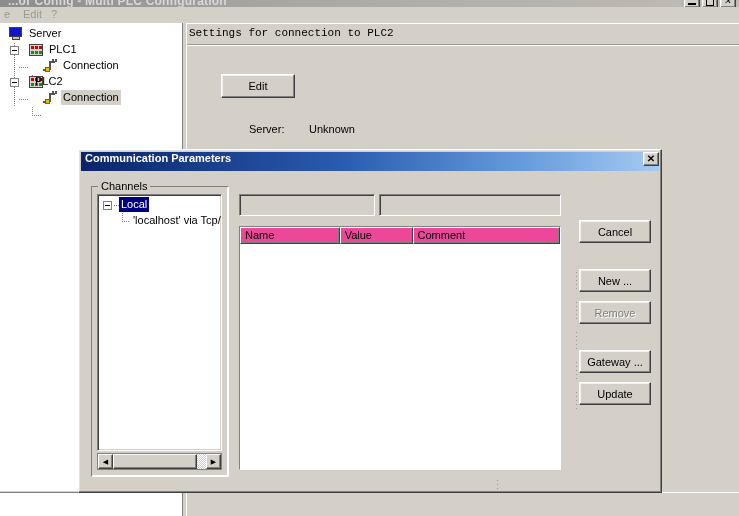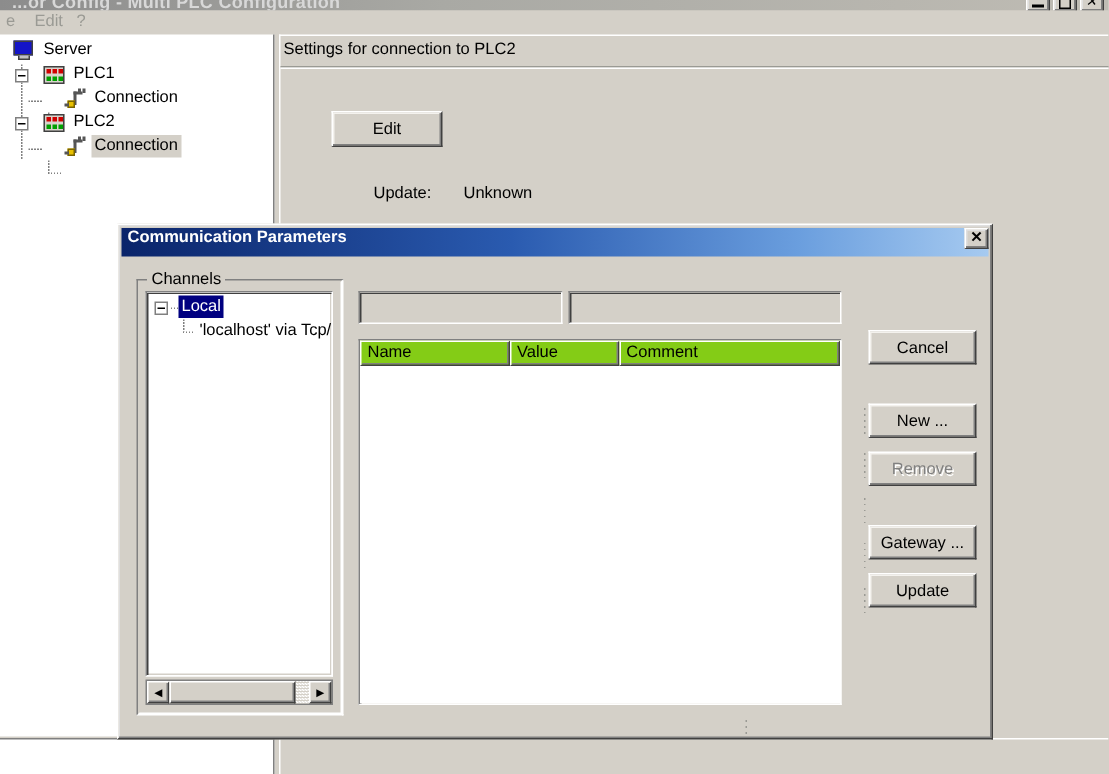--- a/index.html
+++ b/index.html
@@ -123,21 +123,21 @@
     position: absolute; left: 1px; top: 10px; width: 3px; height: 2px; background: #555;
   }
 
   
   .settings-panel {
     position: absolute; left: 186px; top: 23px; width: 553px; height: 468px;
     background: #d4d0c8;
     border-left: 1px solid #ffffff; border-top: 1px solid #ffffff;
   }
   .settings-caption {
-    position: absolute; left: 2px; top: 3px; font-size: 11px; white-space: nowrap;
+    position: absolute; left: 2px; top: 3px; font-size: 11px; white-space: nowrap; font-family: Liberation Mono, monospace;
   }
   .caption-rule {
     position: absolute; left: 0px; top: 21px; width: 553px; height: 1px; background: #ffffff;
   }
   .caption-rule2 {
     position: absolute; left: 0px; top: 20px; width: 553px; height: 1px; background: #9a9a94;
   }
 
   
   .btn {
@@ -262,21 +262,21 @@
     position: absolute; left: 160px; top: 76px; width: 322px; height: 244px;
     background: #ffffff;
     border: 1px solid #808080;
     border-right-color: #ffffff; border-bottom-color: #ffffff;
     box-shadow: inset 1px 1px 0 #404040, inset -1px -1px 0 #d4d0c8;
     overflow: hidden;
   }
   .thead { display: flex; height: 17px; }
   .th {
     height: 17px; line-height: 15px;
-    background: #84cc16;
+    background: #ec4899;
     border: 1px solid #ffffff;
     border-right-color: #404040; border-bottom-color: #404040;
     box-shadow: inset -1px -1px 0 #808080;
     font-size: 11px; padding-left: 4px; white-space: nowrap;
     overflow: hidden;
   }
   .tbody { background: #ffffff; height: 225px; }
 
   
   .dlg-btn { position: absolute; left: 500px; width: 72px; height: 23px; }
@@ -375,21 +375,21 @@
         <div class="expander" style="left:10px;"></div>
         <div class="ico ico-plc" style="left:28px;">
           <div class="body"></div>
           <div class="led" style="left:3px;  top:3px; background:#d00000;"></div>
           <div class="led" style="left:3px;  top:8px; background:#00a000;"></div>
           <div class="led" style="left:7px;  top:3px; background:#d00000;"></div>
           <div class="led" style="left:7px;  top:8px; background:#00a000;"></div>
           <div class="led" style="left:11px; top:3px; background:#d00000;"></div>
           <div class="led" style="left:11px; top:8px; background:#00a000;"></div>
         </div>
-        <div class="tlabel" style="left:47px;">PLC2</div>
+        <div class="tlabel" style="left:33px;">PLC2</div>
       </div>
 
       <div class="tnode">
         <div class="ico ico-plug" style="left:42px;">
           <div class="stem"></div>
             <div class="arm"></div>
           <div class="pin1"></div>
             <div class="pin2"></div>
           <div class="knob"></div>
             <div class="tail"></div>
@@ -401,21 +401,21 @@
   </div>
 
   <div class="settings-panel">
     <div class="settings-caption">Settings for connection to PLC2</div>
     <div class="caption-rule2"></div>
     <div class="caption-rule"></div>
 
     <div class="btn edit-btn">Edit</div>
 
     <div class="gateway-row">
-      <span class="lbl">Update:</span><span>Unknown</span>
+      <span class="lbl">Server:</span><span>Unknown</span>
     </div>
 
     <div class="artifact" style="left:447px; top:365px; height:16px;"></div>
     <div class="artifact" style="left:447px; top:388px; height:16px;"></div>
     <div class="artifact" style="left:447px; top:411px; height:16px;"></div>
     <div class="artifact" style="left:450px; top:280px; height:10px;"></div>
     <div class="artifact-dot" style="left:455px; top:430px;"></div>
     <div class="artifact-dot" style="left:458px; top:438px;"></div>
   </div>
 

